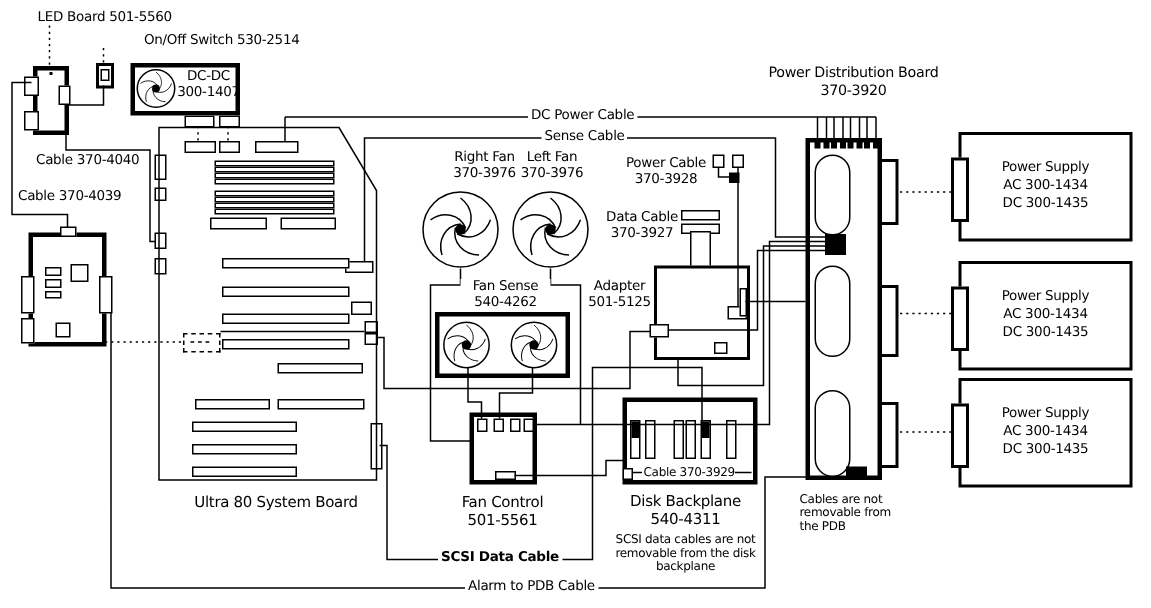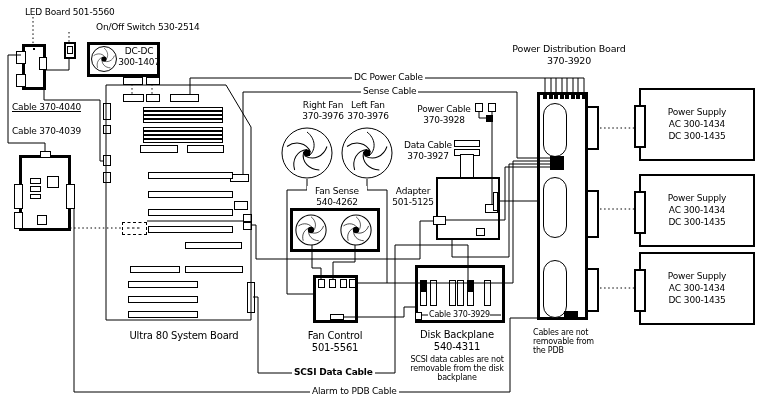--- a/index.html
+++ b/index.html
@@ -222,21 +222,21 @@
 
     <path d="M422,315 H428 M490,315 H501"></path>
   </svg>
 
   <div class="lb" style="left:25px;top:7px;">LED Board 501-5560</div>
   <div class="lb" style="left:64px;top:22px;margin-left:32px;">On/Off Switch 530-2514</div>
   <div class="lb ctr" style="left:116px;top:46px;width:46px;">
     <div>DC-DC</div>
     <div>300-1407</div>
   </div>
-  <div class="lb" style="left:12px;top:102px;text-decoration:underline;">Cable 370-4040</div>
+  <div class="lb" style="left:24px;top:102px;">Cable 370-4040</div>
   <div class="lb" style="left:12px;top:126px;">Cable 370-4039</div>
   <div class="lb ctr" style="left:118px;top:330px;width:132px;font-size:10px;">Ultra 80 System Board</div>
   <div class="lb onl" style="left:352px;top:72px;">DC Power Cable</div>
   <div class="lb onl" style="left:361px;top:86px;">Sense Cable</div>
   <div class="lb ctr" style="left:296px;top:100px;width:54px;">
     <div>Right Fan</div>
     <div>370-3976</div>
   </div>
   <div class="lb ctr" style="left:341px;top:100px;width:54px;">
     <div>Left Fan</div>

